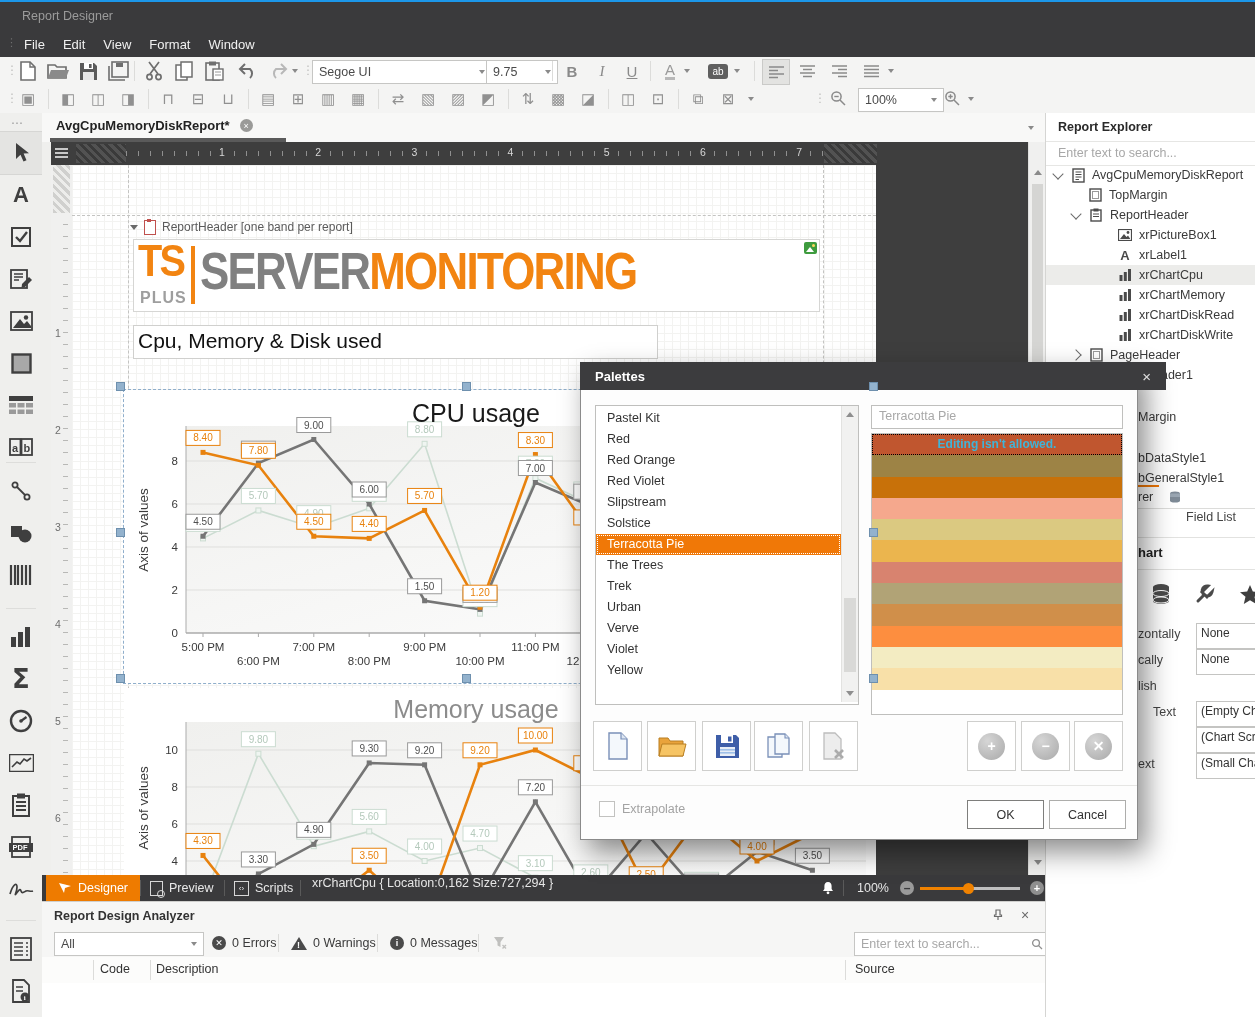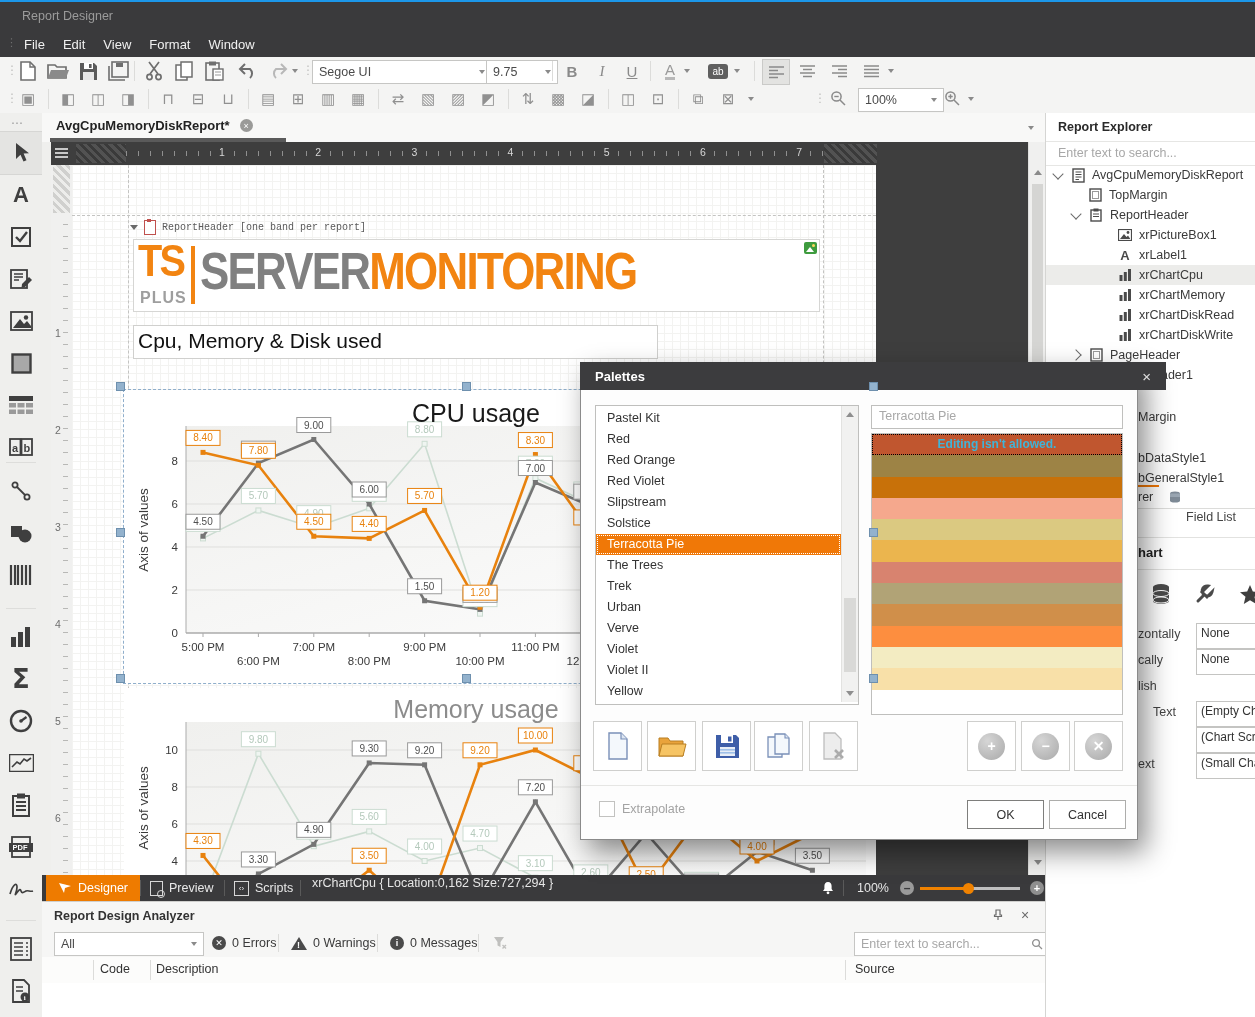--- a/index.html
+++ b/index.html
@@ -403,21 +403,21 @@
     <div class="a" id="page" style="left:30px;top:23px;width:804px;height:710px;background:#fff;background-image:linear-gradient(#F3F3F1 1px,transparent 1px),linear-gradient(90deg,#F3F3F1 1px,transparent 1px);background-size:8px 8px;">
       <div class="a" style="left:56px;top:0;width:1px;height:710px;border-left:1px dashed #C4C4C2;"></div>
       <div class="a" style="left:751px;top:0;width:1px;height:710px;border-left:1px dashed #C4C4C2;"></div>
       <div class="a" style="left:0;top:50px;width:804px;height:1px;border-top:1px dashed #C4C4C2;"></div>
 
       <div class="a flex" style="left:58px;top:53px;height:18px;">
         <span style="width:0;height:0;border-left:4px solid transparent;border-right:4px solid transparent;border-top:5px solid #6A6A6A;margin-right:6px;"></span>
         <span style="width:10px;height:13px;border:1px solid #C0504D;background:#fff;position:relative;margin-right:6px;">
             <span style="position:absolute;left:2px;top:-2px;width:4px;height:3px;background:#C0504D;"></span>
           </span>
-        <span style="font-size:10px;color:#5A5A5A;font-family:Liberation Mono, monospace;">ReportHeader [one band per report]</span>
+        <span style="font-size:12px;color:#5A5A5A;">ReportHeader [one band per report]</span>
       </div>
 
       <div class="a" style="left:61px;top:74px;width:685px;height:71px;border:1px solid #D6D6D4;background:#fff;">
         <div class="a" style="left:4px;top:-4px;font-size:44px;font-weight:bold;color:#F28411;letter-spacing:-3px;transform:scaleX(.9);transform-origin:left;">TS</div>
         <div class="a" style="left:6px;top:49px;font-size:16px;font-weight:bold;color:#9E9E9E;letter-spacing:1px;">PLUS</div>
         <div class="a" style="left:57px;top:6px;width:4px;height:58px;background:#F28411;"></div>
         <div class="a" style="left:66px;top:2px;font-size:51px;font-weight:bold;white-space:nowrap;letter-spacing:-2px;transform:scaleX(.86);transform-origin:left;">
           <span style="color:#808080;">SERVER</span><span style="color:#F28411;">MONITORING</span>
         </div>
         <div class="a" style="right:2px;top:2px;width:13px;height:12px;background:#3E9B3E;border-radius:2px;">
@@ -1031,21 +1031,20 @@
           <div class="dlg-item">Red Orange</div>
           <div class="dlg-item">Red Violet</div>
           <div class="dlg-item">Slipstream</div>
           <div class="dlg-item">Solstice</div>
           <div class="dlg-item selected">Terracotta Pie</div>
           <div class="dlg-item">The Trees</div>
           <div class="dlg-item">Trek</div>
           <div class="dlg-item">Urban</div>
           <div class="dlg-item">Verve</div>
           <div class="dlg-item">Violet</div>
-          <div class="dlg-item">Violet II</div>
           <div class="dlg-item">Yellow</div>
         </div>
       <div class="a" style="right:0;top:0;width:16px;height:296px;background:#F1F1F0;border-left:1px solid #E2E2E0;">
         <span style="position:absolute;left:4px;top:6px;width:0;height:0;border-left:4px solid transparent;border-right:4px solid transparent;border-bottom:5px solid #8E8E8E;"></span>
         <span style="position:absolute;left:2px;top:192px;width:12px;height:74px;background:#D9D9D7;"></span>
         <span style="position:absolute;left:4px;bottom:6px;width:0;height:0;border-left:4px solid transparent;border-right:4px solid transparent;border-top:5px solid #8E8E8E;"></span>
       </div>
     </div>
 
     <div class="a" style="left:290px;top:42px;width:250px;height:22px;border:1px solid #BFBFBD;background:#fff;">

